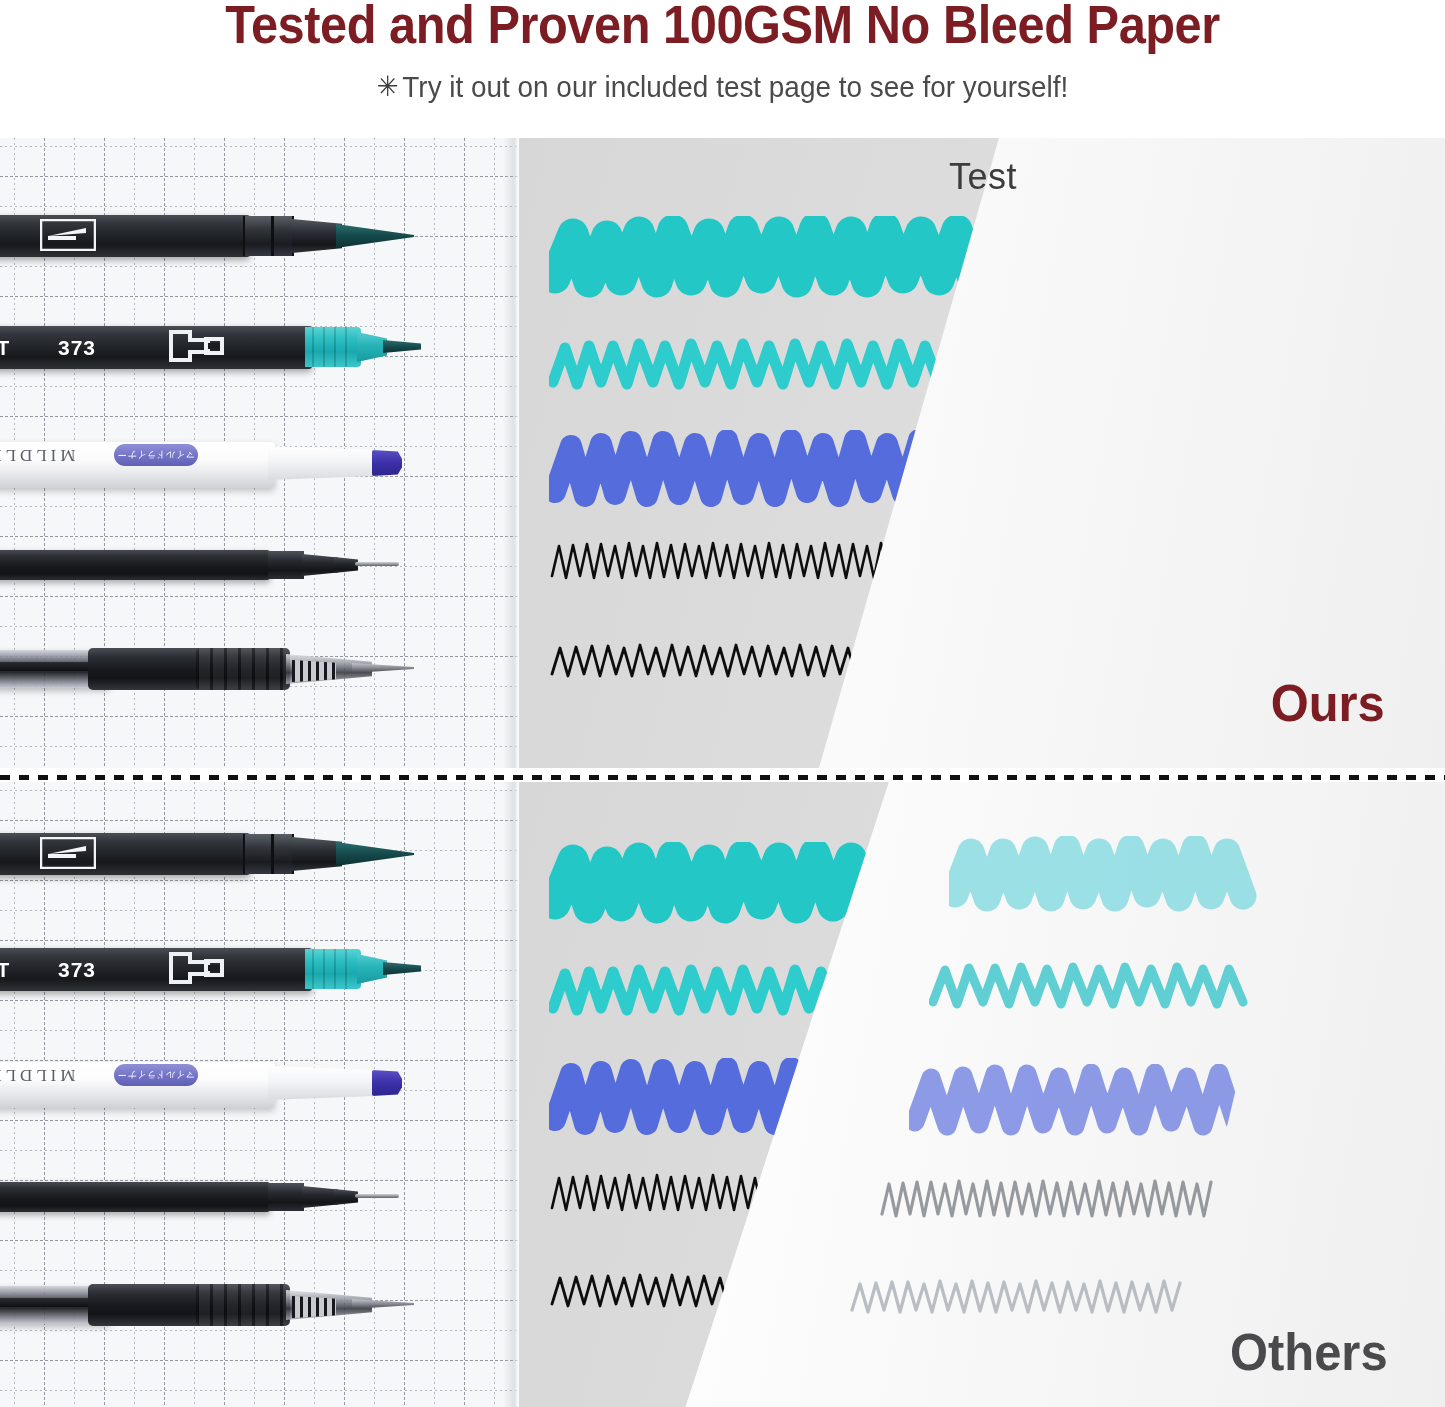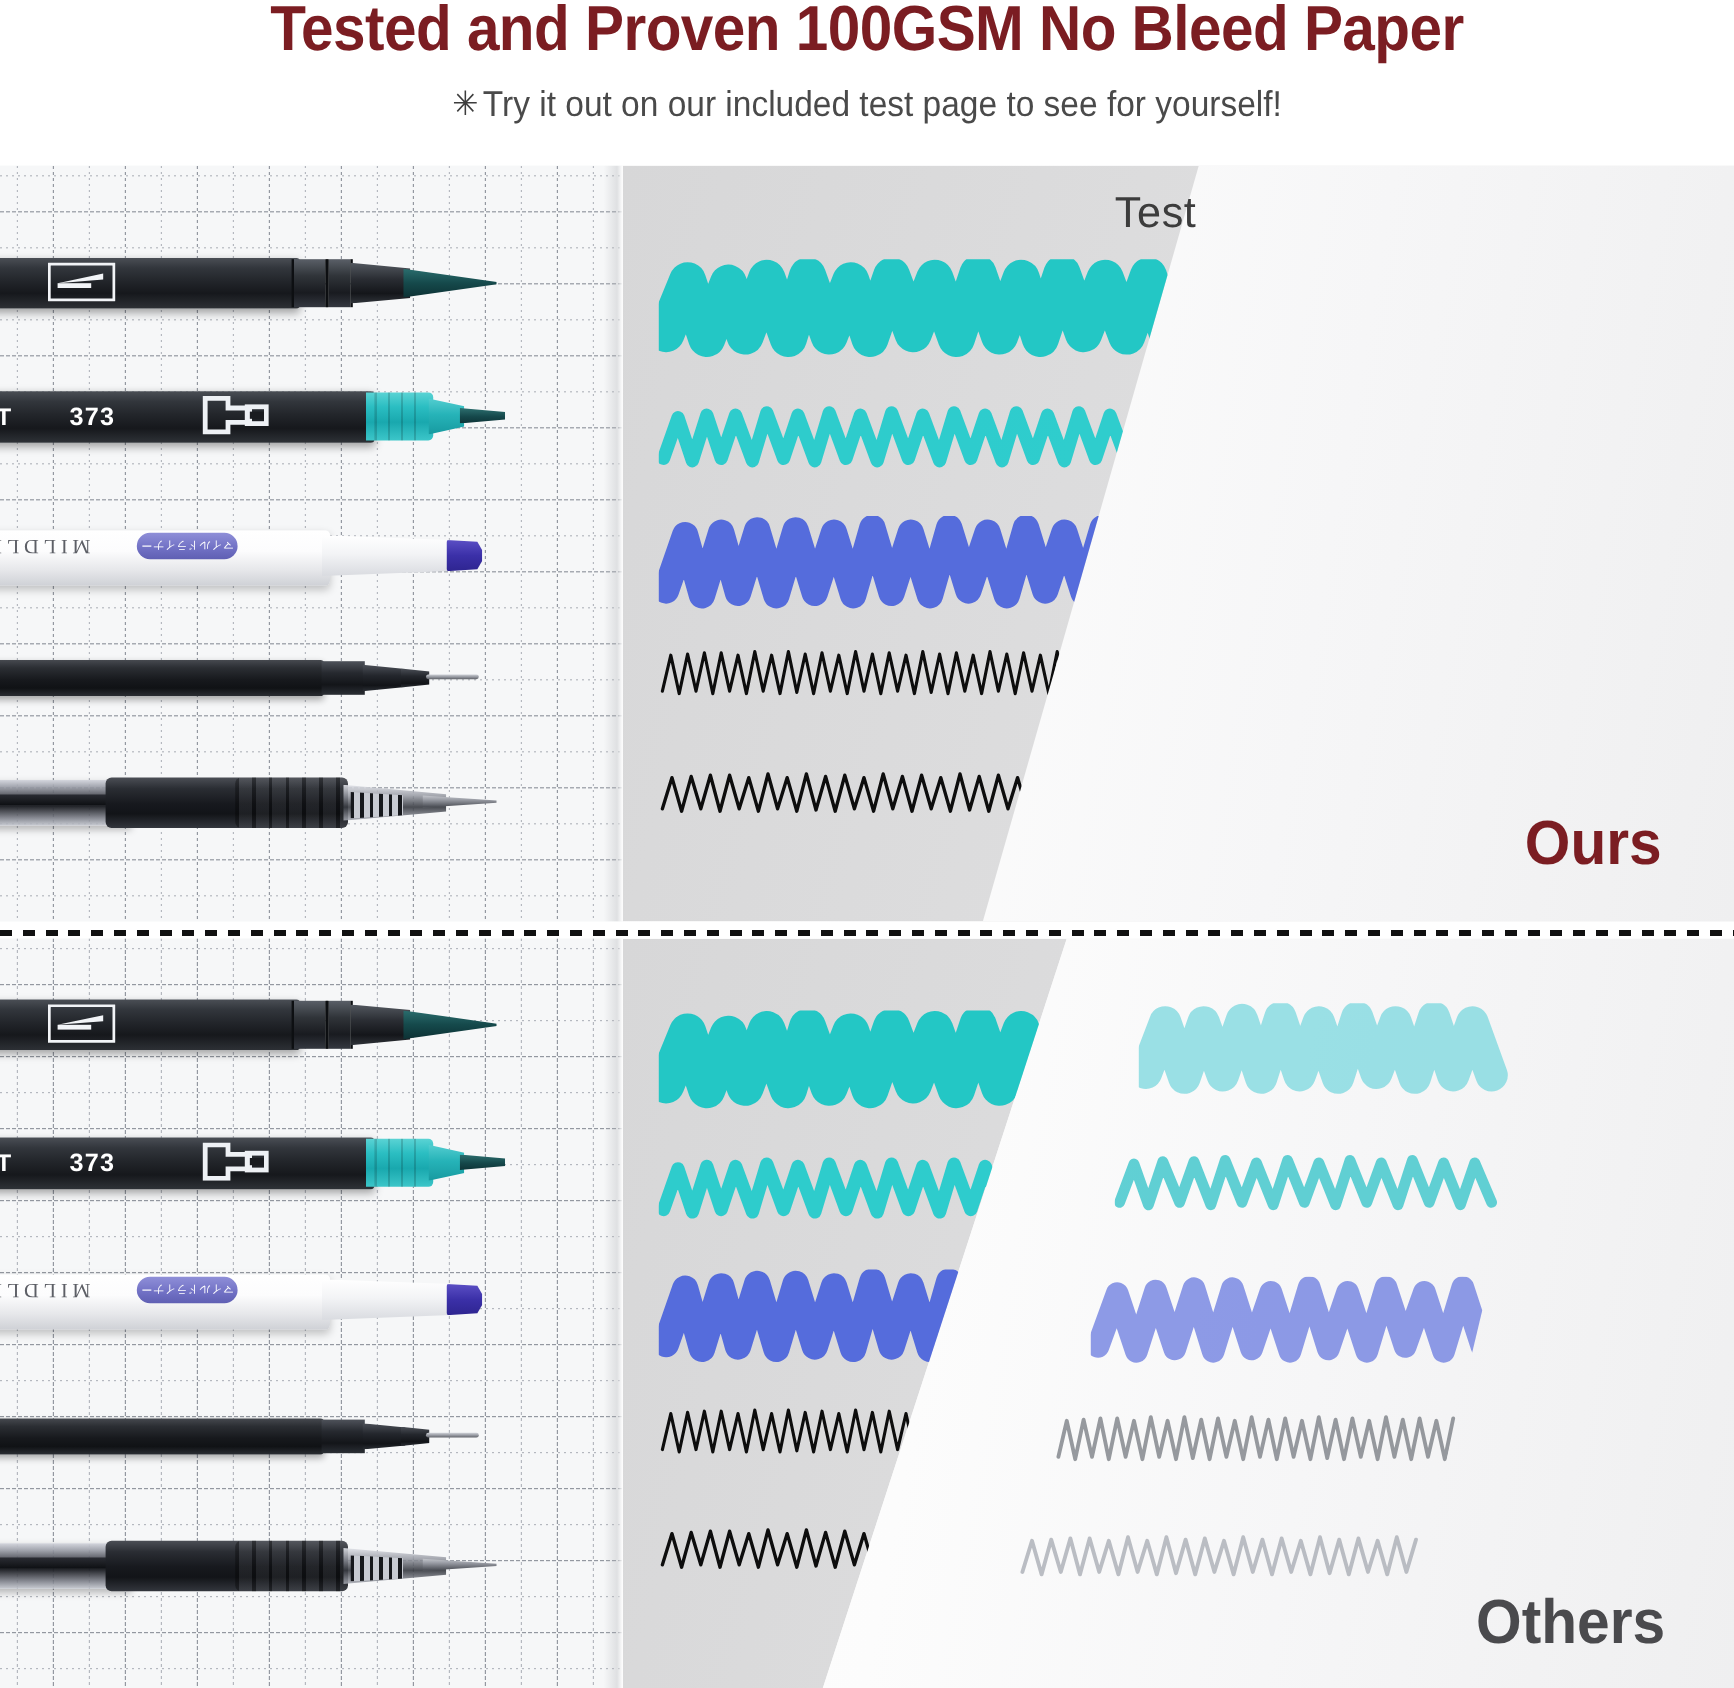--- a/index.html
+++ b/index.html
@@ -388,21 +388,21 @@
     <div class="gel-metal" style="left:352px;top:22px;width:62px;"></div>
   </div>
 
   <div class="testzone">
     <div class="sheet-back"></div>
 
     <div class="sheet-front" style="clip-path:polygon(0 0, 480 0, 300 630, 0 630);"></div>
 
     <div class="sheet-flap" style="clip-path:polygon(480px 0, 926px 0, 926px 630px, 300px 630px);"></div>
 
-    <span class="lbl-test" style="left:410px;top:18px;text-align:center;">Test</span>
+    <span class="lbl-test" style="left:430px;top:18px;text-align:center;">Test</span>
 
     <div style="position:absolute;left:0;top:0;width:926px;height:630px;clip-path:polygon(0 0, 480px 0, 300px 630px, 0 630px);">
 
       <div class="swatch" style="left:30px;top:78px;">
         <svg width="440" height="92" viewBox="0 0 440 92">
           <path d="M6 62 L24 18 L40 66 L58 20 L72 64 L90 16 L108 66 L124 14 L142 64 L160 18 L176 66 L194 14 L212 62 L230 16 L248 66 L266 12 L284 64 L302 16 L318 66 L336 12 L354 62 L372 16 L390 64 L408 14 L424 62" fill="none" stroke="#1DC6C4" stroke-width="31" stroke-linecap="round" stroke-linejoin="round" opacity="0.97"></path>
         </svg>
       </div>
 
       <div class="swatch" style="left:30px;top:196px;">

